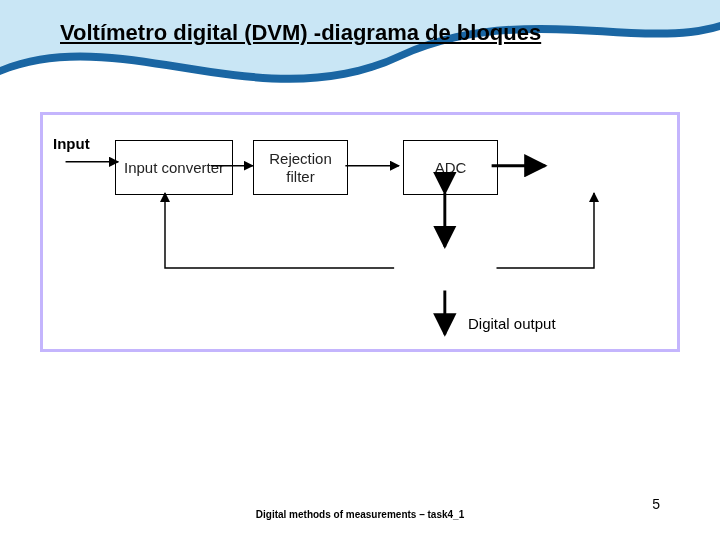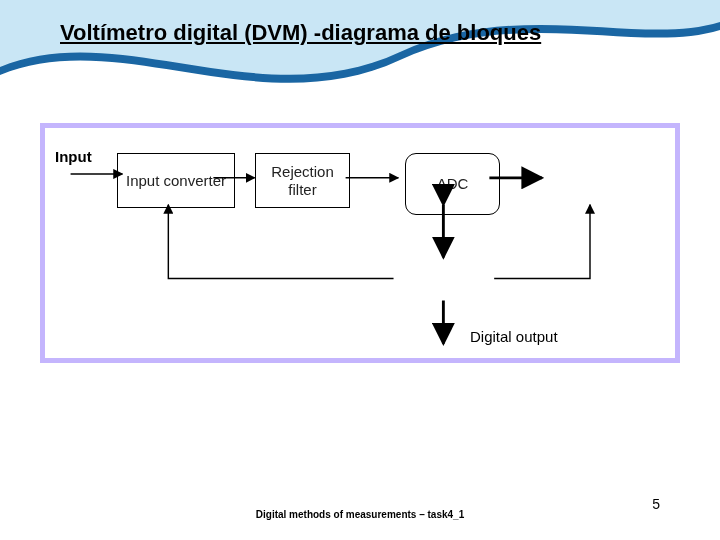--- a/index.html
+++ b/index.html
@@ -22,25 +22,25 @@
     top: 20px;
     left: 60px;
     font-size: 22px;
     font-weight: bold;
     text-decoration: underline;
     color: #000;
     text-align: right;
   }
   .diagram-frame {
     position: absolute;
-    top: 123px;
+    top: 112px;
     left: 40px;
     width: 640px;
     height: 240px;
-    border: 5px solid #c4b5fd;
+    border: 3px solid #c4b5fd;
     background: #fff;
   }
   .diagram-inner {
     position: relative;
     width: 100%; height: 100%;
   }
   .block {
     position: absolute;
     border: 1px solid #000;
     background: #fff;
@@ -92,21 +92,21 @@
 <div class="title">Voltímetro digital (DVM) -diagrama de bloques</div>
 
 <div class="diagram-frame">
   <div class="diagram-inner">
 
     <div class="lbl" style="left:10px; top:20px; font-weight:bold;">Input</div>
     <div class="lbl" style="left:425px; top:200px;">Digital output</div>
 
     <div class="block" style="left:72px;  top:25px; width:118px; height:55px;">Input converter</div>
     <div class="block" style="left:210px; top:25px; width:95px; height:55px;">Rejection filter</div>
-    <div class="block" style="left:360px; top:25px; width:95px; height:62px;border-radius:11px;">ADC</div>
+    <div class="block" style="left:360px; top:25px; width:95px; height:55px;">ADC</div>
 
     <svg class="wires" viewBox="0 0 640 240">
       <defs>
         <marker id="arr" viewBox="0 0 10 10" refX="9" refY="5" markerWidth="7" markerHeight="7" orient="auto">
           <path d="M0,0 L10,5 L0,10 Z" fill="#000"></path>
         </marker>
         <marker id="arr2" viewBox="0 0 10 10" refX="9" refY="5" markerWidth="8" markerHeight="8" orient="auto">
           <path d="M0,0 L10,5 L0,10 Z" fill="#000"></path>
         </marker>
       </defs>

